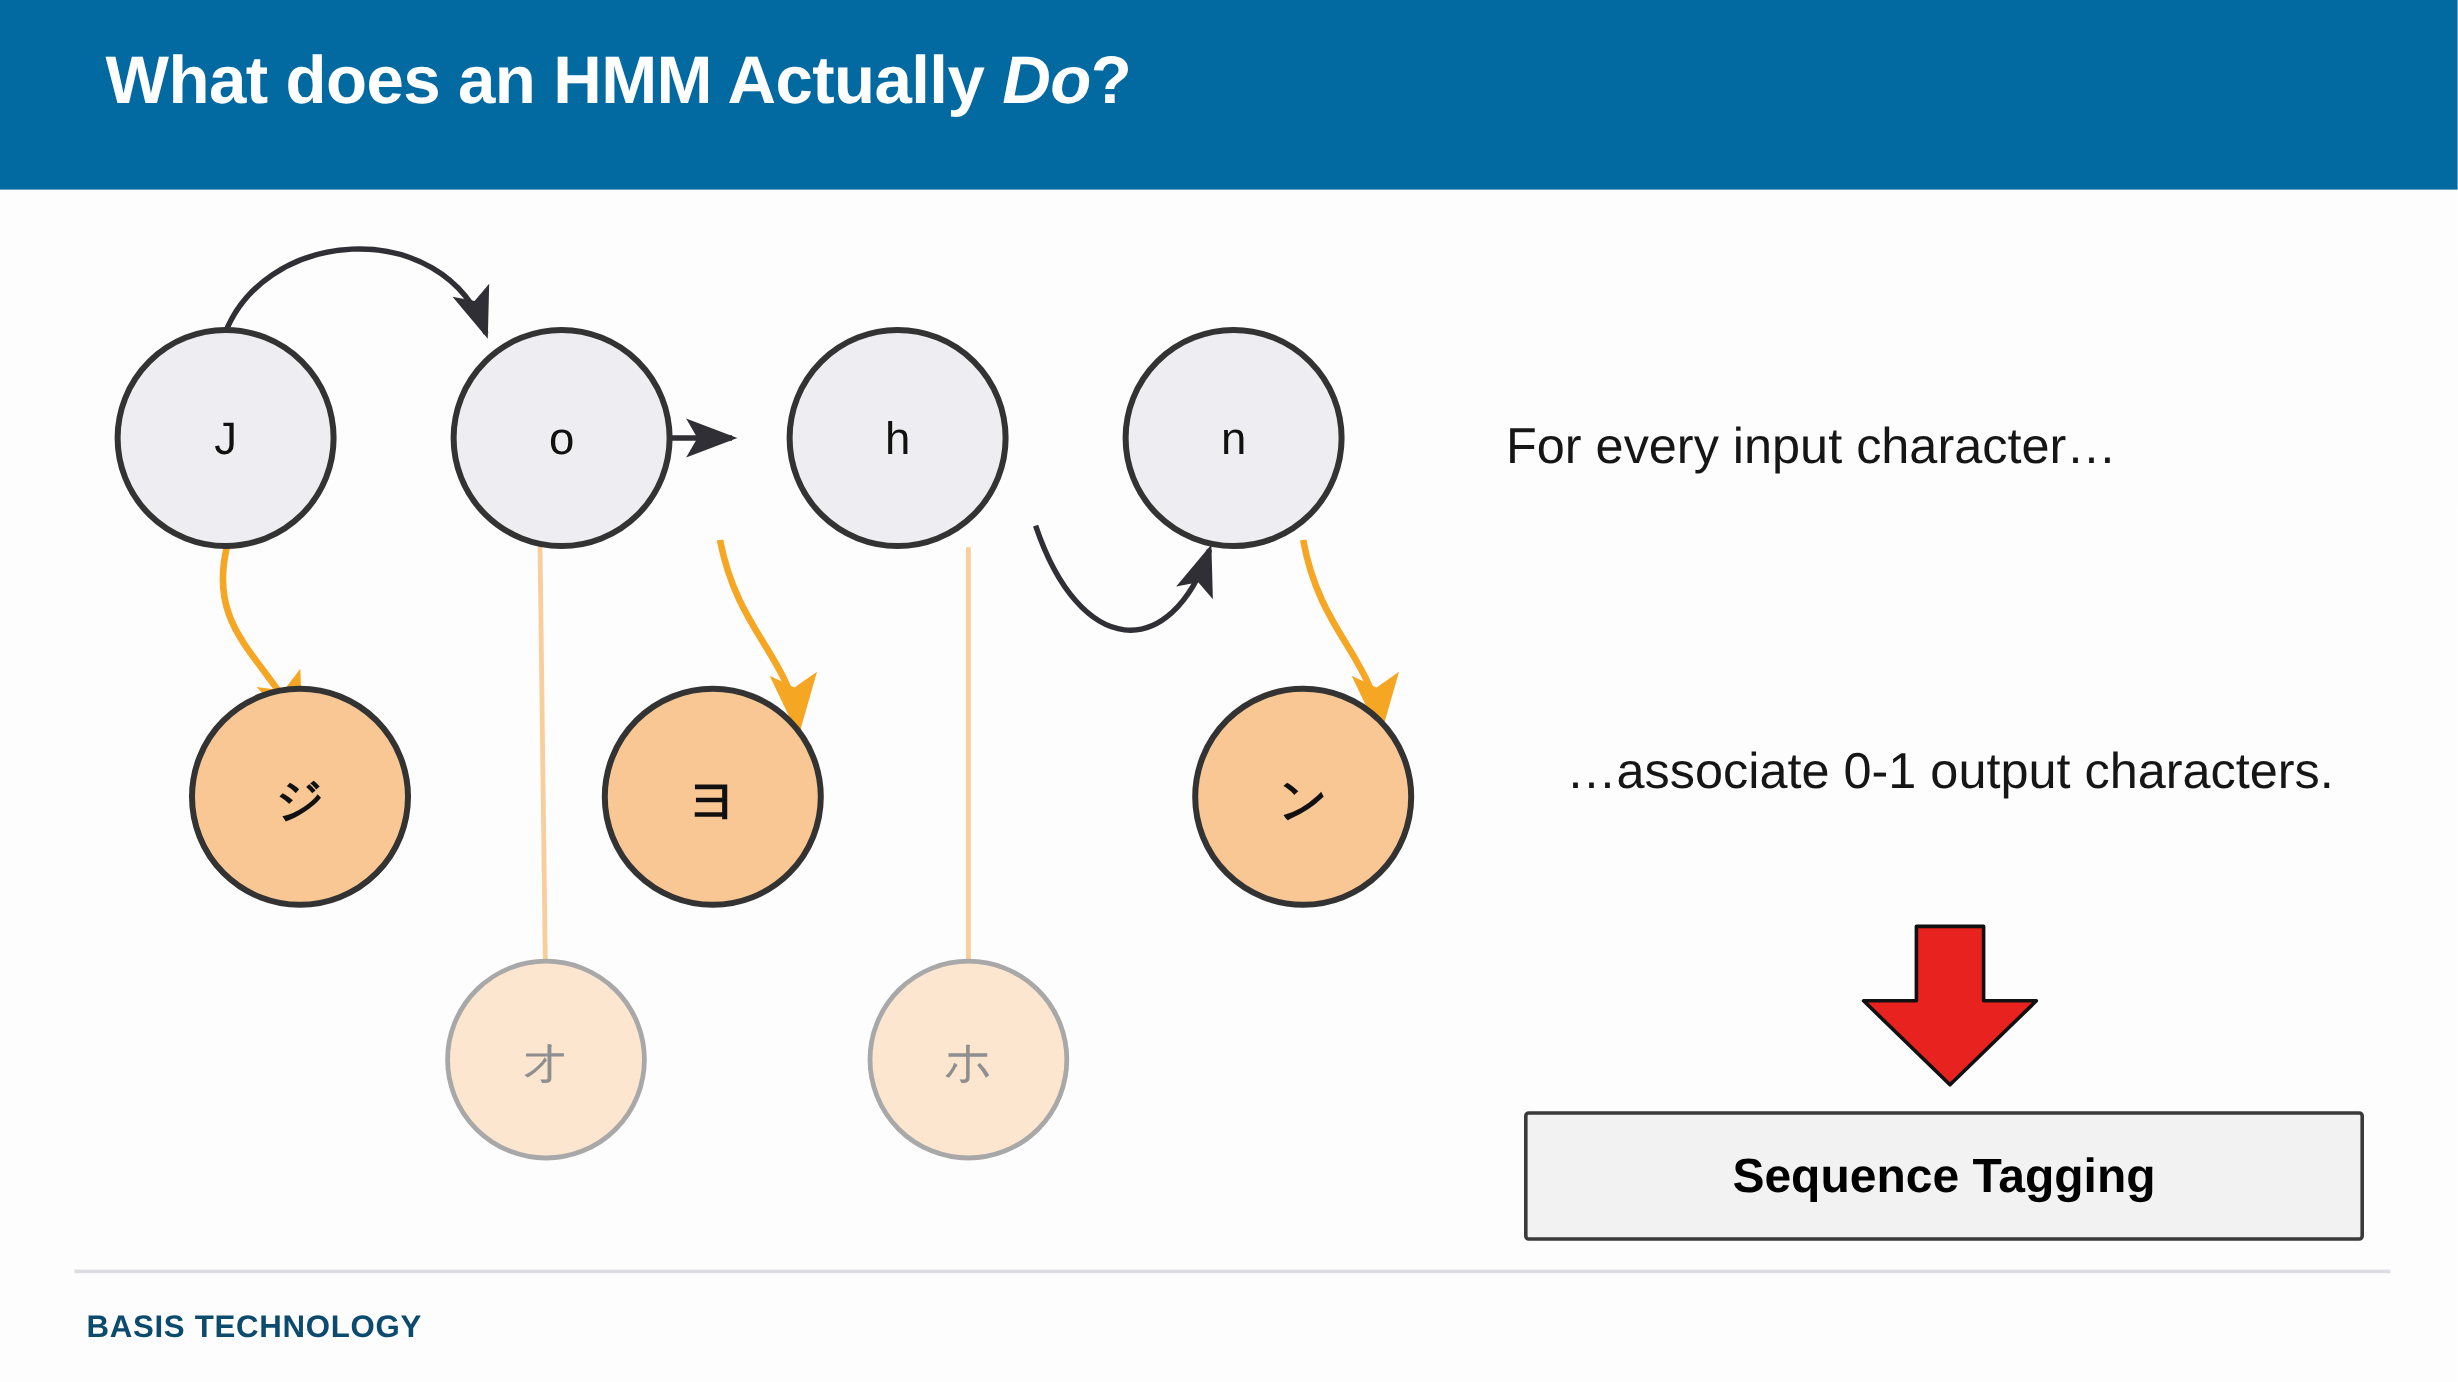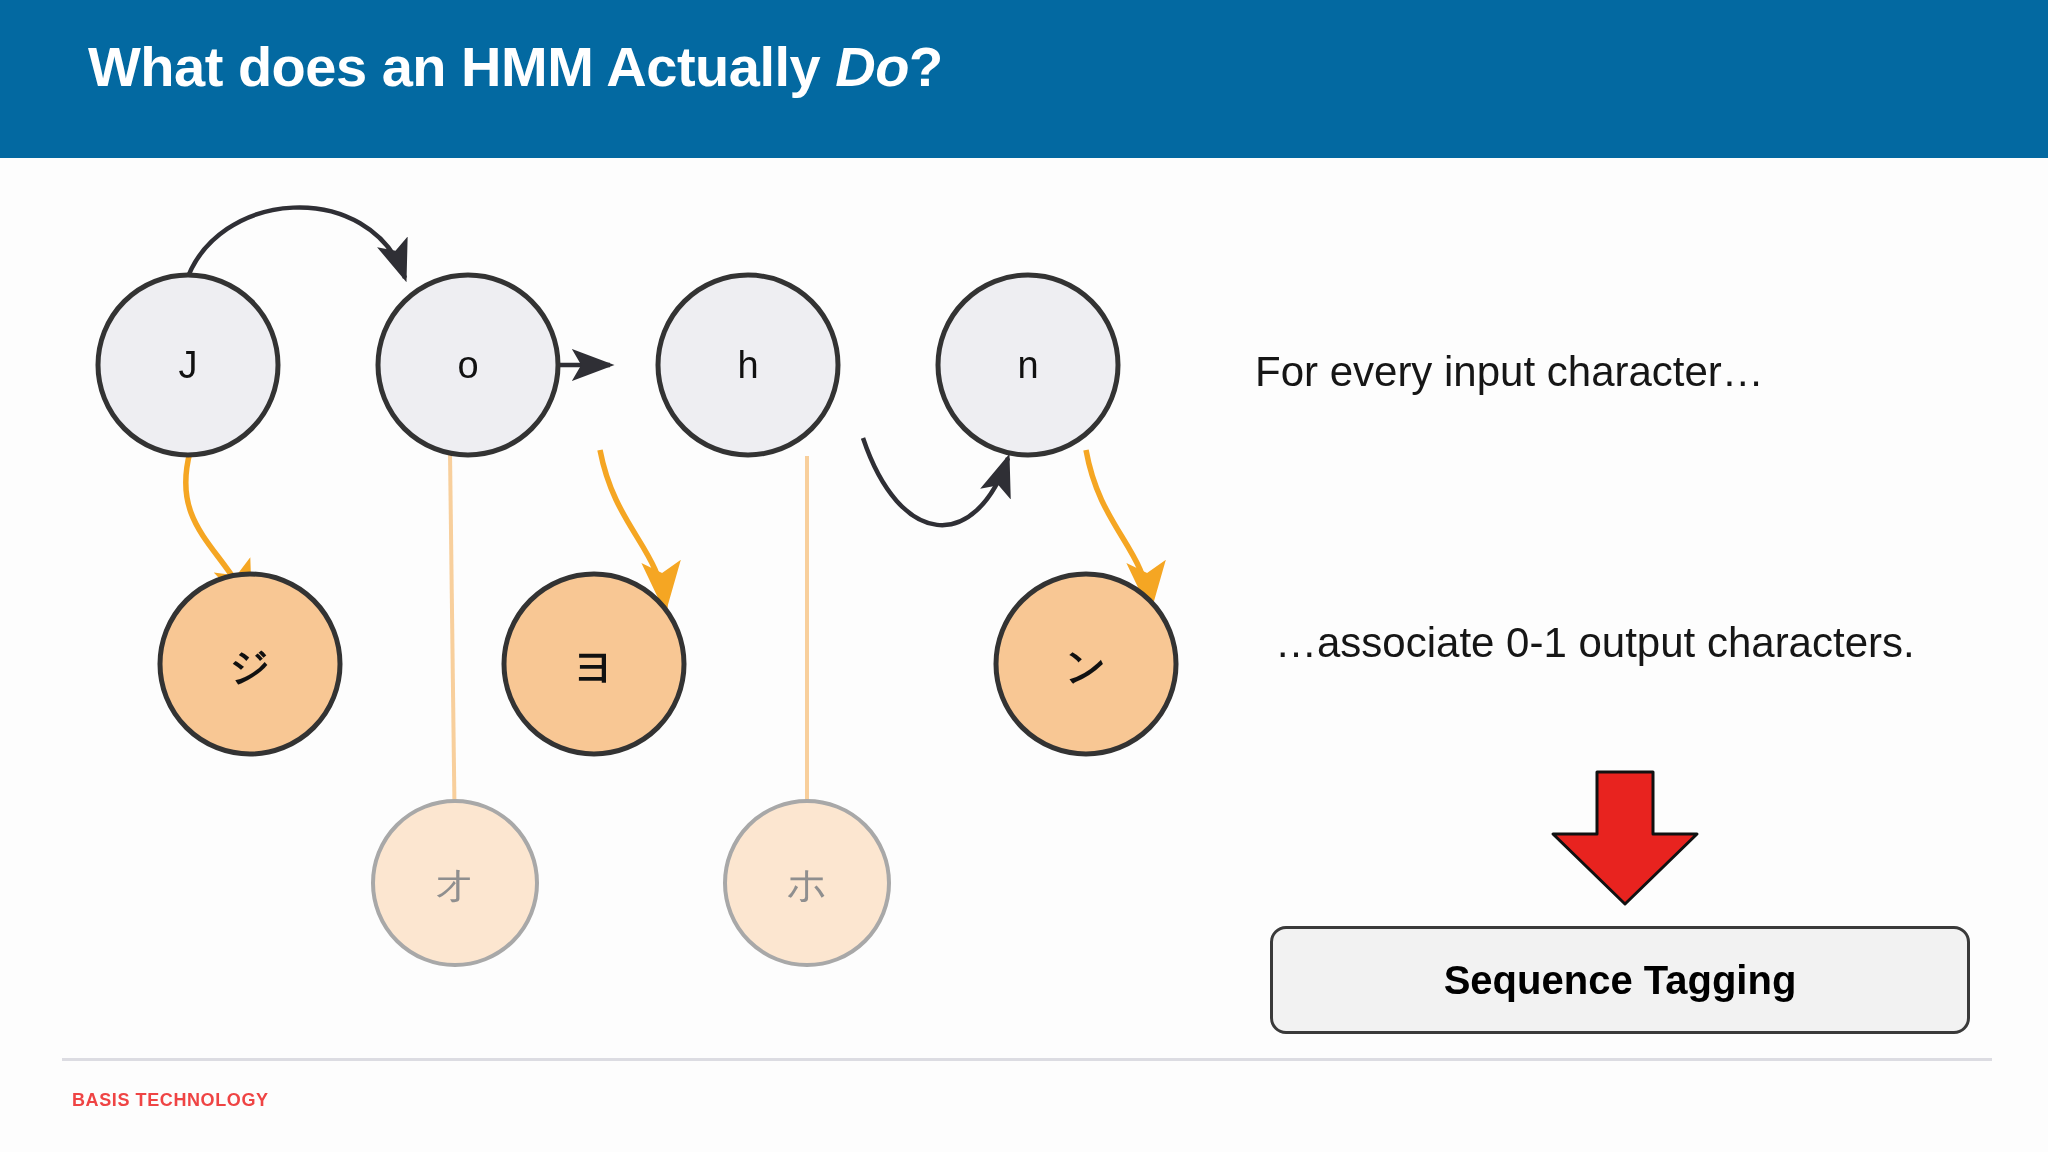--- a/index.html
+++ b/index.html
@@ -84,21 +84,21 @@
     width: 740px;
     font-size: 42px;
     color: #161616;
     font-family: "Liberation Sans", sans-serif;
   }
   #caption-2 {
     position: absolute;
     left: 20px;
     top: 460px;
     width: 700px;
-    text-align: left;
+    text-align: center;
     font-size: 42px;
     line-height: 1.18;
     color: #161616;
     font-family: "Liberation Sans", sans-serif;
   }
   #red-arrow {
     position: absolute;
     left: 290px;
     top: 610px;
     width: 160px;
@@ -106,21 +106,21 @@
   }
   #tag-box {
     position: absolute;
     left: 15px;
     top: 768px;
     width: 700px;
     height: 108px;
     box-sizing: border-box;
     background: #f2f2f2;
     border: 3px solid #3a3a3a;
-    border-radius: 16px;
+    border-radius: 4px;
     display: flex;
     align-items: center;
     justify-content: center;
   }
   #tag-box-label {
     font-size: 40px;
     font-weight: bold;
     color: #000000;
     font-family: "Liberation Sans", sans-serif;
   }
@@ -131,23 +131,23 @@
     left: 62px;
     top: 1058px;
     width: 1930px;
     height: 3px;
     background: #dcdce2;
   }
   #footer-brand {
     position: absolute;
     left: 72px;
     top: 1090px;
-    font-size: 18px;
-    font-weight: bold;
-    color: #ef4444;
+    font-size: 26px;
+    font-weight: bold;
+    color: #0c4a6e;
     letter-spacing: 0.6px;
     font-family: "Liberation Sans", sans-serif;
   }
 </style>
 </head>
 <body>
 
 <div id="title-bar">
   <div id="title-text"><span>What does an HMM Actually </span><span class="ital">Do</span><span>?</span></div>
 </div>

